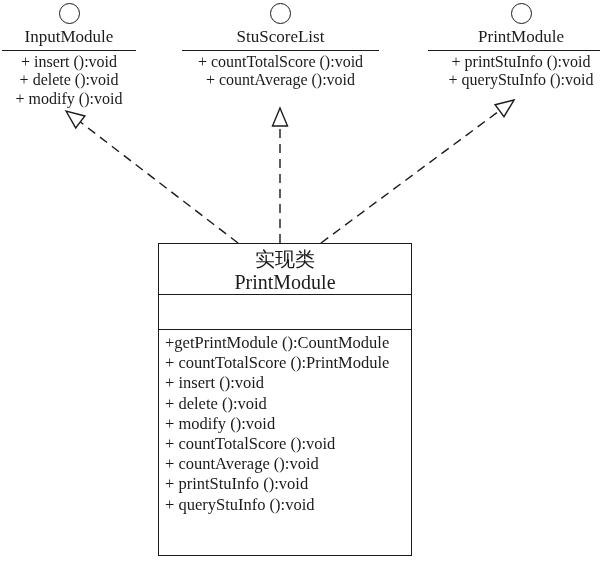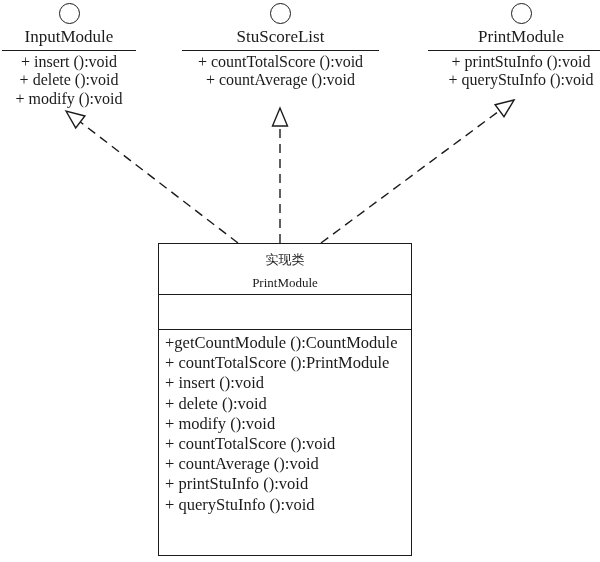--- a/index.html
+++ b/index.html
@@ -20,21 +20,21 @@
   .iface-name { font-size:17px; line-height:26px; border-bottom:1.6px solid #1b1b1b; }
   .iface-methods { padding-top:2px; }
   .iface-method { font-size:16px; line-height:18.3px; white-space:nowrap; }
 
   .class-box {
     position:absolute; left:158px; top:243px; width:254px; height:313px;
     border:1.7px solid #1b1b1b; background:#ffffff;
   }
   .class-title {
     height:51px; border-bottom:1.7px solid #1b1b1b;
-    text-align:center; font-size:13px; line-height:23px; padding-top:4px;
+    text-align:center; font-size:20px; line-height:23px; padding-top:4px;
   }
   .class-attrs { height:35px; border-bottom:1.7px solid #1b1b1b; }
   .class-methods { padding:3px 3px 0 6px; }
   .class-method { font-size:16.5px; line-height:20.2px; white-space:nowrap; }
 </style>
 </head>
 <body>
 
 <div class="canvas">
 
@@ -81,21 +81,21 @@
     </div>
   </div>
 
   <div class="class-box">
     <div class="class-title">
       <div>实现类</div>
       <div>PrintModule</div>
     </div>
     <div class="class-attrs"></div>
     <div class="class-methods">
-      <div class="class-method">+getCountModule ():CountModule</div>
+      <div class="class-method">+getPrintModule ():CountModule</div>
       <div class="class-method">+ countTotalScore ():PrintModule</div>
       <div class="class-method">+ insert ():void</div>
       <div class="class-method">+ delete ():void</div>
       <div class="class-method">+ modify ():void</div>
       <div class="class-method">+ countTotalScore ():void</div>
       <div class="class-method">+ countAverage ():void</div>
       <div class="class-method">+ printStuInfo ():void</div>
       <div class="class-method">+ queryStuInfo ():void</div>
     </div>
   </div>

